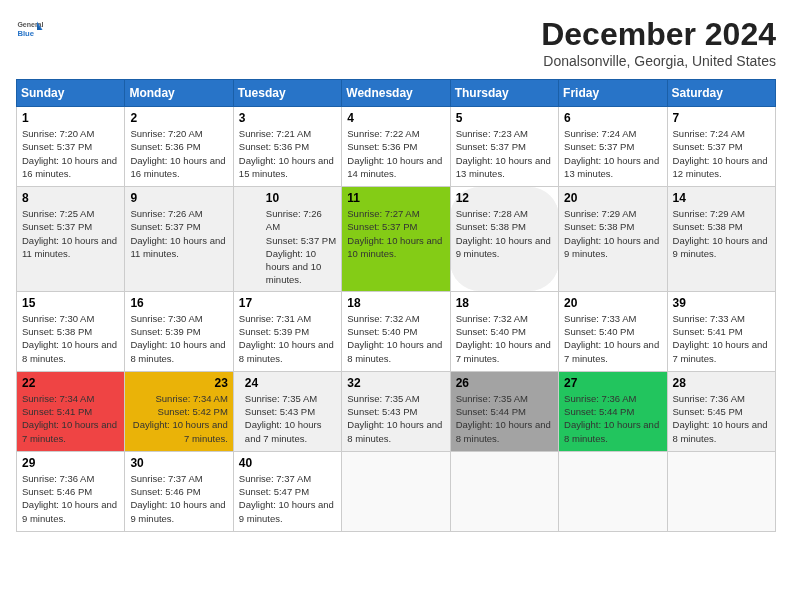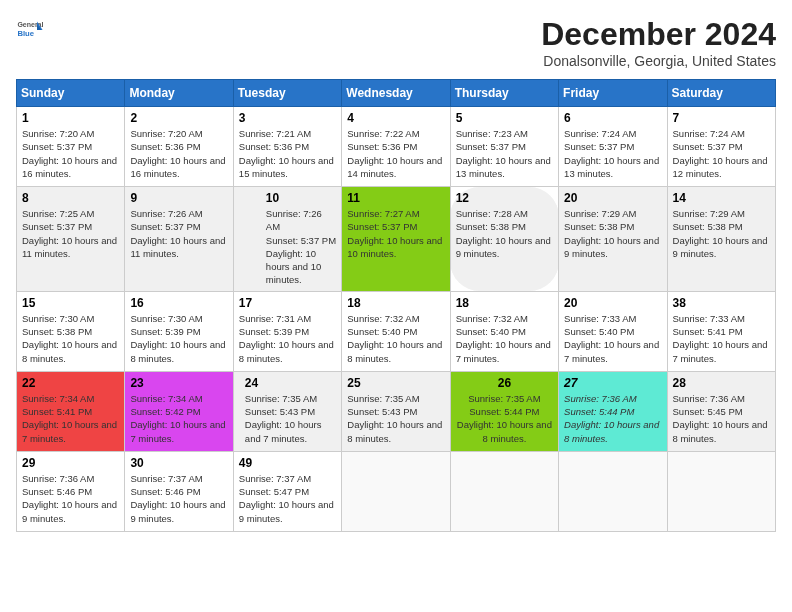--- a/index.html
+++ b/index.html
@@ -192,65 +192,65 @@
           </td>
           <td>
             <span class="day-num">18</span>
             <div class="day-content">Sunrise: 7:32 AM<br>Sunset: 5:40 PM<br>Daylight: 10 hours and 7 minutes.</div>
           </td>
           <td>
             <span class="day-num">20</span>
             <div class="day-content">Sunrise: 7:33 AM<br>Sunset: 5:40 PM<br>Daylight: 10 hours and 7 minutes.</div>
           </td>
           <td>
-            <span class="day-num">38</span>
+            <span class="day-num">39</span>
             <div class="day-content">Sunrise: 7:33 AM<br>Sunset: 5:41 PM<br>Daylight: 10 hours and 7 minutes.</div>
           </td>
         </tr>
         <tr class="week-row" style="background: rgb(245, 245, 245);">
           <td style="background: #ef4444;">
             <span class="day-num">22</span>
             <div class="day-content">Sunrise: 7:34 AM<br>Sunset: 5:41 PM<br>Daylight: 10 hours and 7 minutes.</div>
           </td>
-          <td style="background: #d946ef;">
+          <td style="background: #eab308; text-align: right;">
             <span class="day-num">23</span>
             <div class="day-content">Sunrise: 7:34 AM<br>Sunset: 5:42 PM<br>Daylight: 10 hours and 7 minutes.</div>
           </td>
           <td style="background: rgb(240, 240, 240); padding-left: 11px;">
             <span class="day-num">24</span>
             <div class="day-content">Sunrise: 7:35 AM<br>Sunset: 5:43 PM<br>Daylight: 10 hours and 7 minutes.</div>
           </td>
           <td style="background: rgb(240, 240, 240);">
-            <span class="day-num">25</span>
+            <span class="day-num">32</span>
             <div class="day-content">Sunrise: 7:35 AM<br>Sunset: 5:43 PM<br>Daylight: 10 hours and 8 minutes.</div>
           </td>
-          <td style="background: #84cc16; text-align: center;">
+          <td style="background: #a3a3a3;">
             <span class="day-num">26</span>
             <div class="day-content">Sunrise: 7:35 AM<br>Sunset: 5:44 PM<br>Daylight: 10 hours and 8 minutes.</div>
           </td>
-          <td style="background: #5eead4; font-style: italic;">
+          <td style="background: #22c55e;">
             <span class="day-num">27</span>
             <div class="day-content">Sunrise: 7:36 AM<br>Sunset: 5:44 PM<br>Daylight: 10 hours and 8 minutes.</div>
           </td>
           <td style="background: rgb(240, 240, 240); margin-left: 16px;">
             <span class="day-num">28</span>
             <div class="day-content">Sunrise: 7:36 AM<br>Sunset: 5:45 PM<br>Daylight: 10 hours and 8 minutes.</div>
           </td>
         </tr>
         <tr class="week-row">
           <td>
             <span class="day-num">29</span>
             <div class="day-content">Sunrise: 7:36 AM<br>Sunset: 5:46 PM<br>Daylight: 10 hours and 9 minutes.</div>
           </td>
           <td>
             <span class="day-num">30</span>
             <div class="day-content">Sunrise: 7:37 AM<br>Sunset: 5:46 PM<br>Daylight: 10 hours and 9 minutes.</div>
           </td>
           <td>
-            <span class="day-num">49</span>
+            <span class="day-num">40</span>
             <div class="day-content">Sunrise: 7:37 AM<br>Sunset: 5:47 PM<br>Daylight: 10 hours and 9 minutes.</div>
           </td>
           <td class="empty-cell" style="background: rgb(249, 249, 249);"></td>
           <td class="empty-cell" style="background: rgb(249, 249, 249);"></td>
           <td class="empty-cell" style="background: rgb(249, 249, 249);"></td>
           <td class="empty-cell" style="background: rgb(249, 249, 249);"></td>
         </tr>
       </tbody>
   </table>
 </div>

